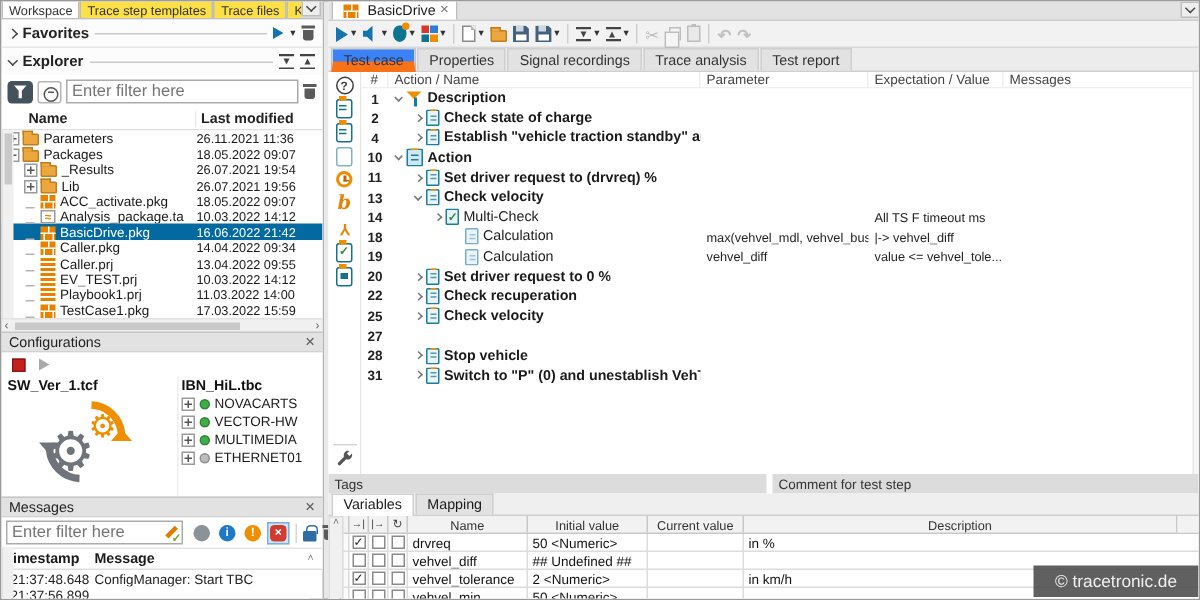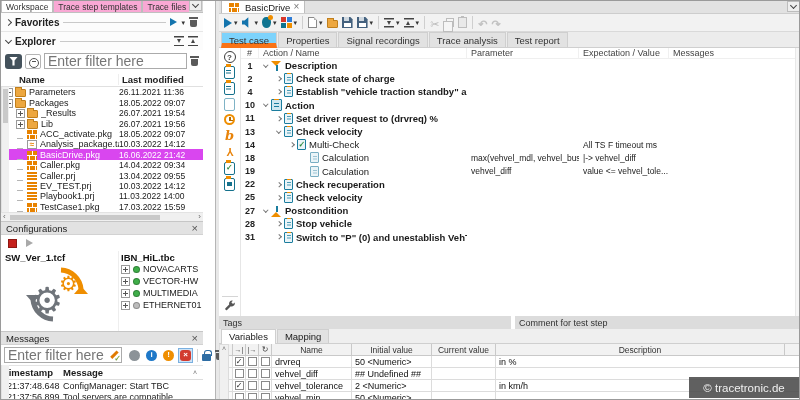--- a/index.html
+++ b/index.html
@@ -1,23 +1,23 @@
 <!DOCTYPE html>
 <html><head>
 <meta charset="utf-8">
 <style>
   *{box-sizing:border-box}
   html,body{margin:0;padding:0;background:#888}
   #app{position:relative;width:800px;height:400px;background:#e8e8e8;font-family:"Liberation Sans",sans-serif;color:#1a1a1a;overflow:hidden;border:1px solid #9a9a9a}
   
   #left{position:absolute;left:0;top:0;width:215px;height:400px;background:#fff;border-right:1px solid #b5b5b5}
-  #left>div{position:absolute;left:0;right:12px}
+  #left>div{position:absolute;left:0;right:0}
   .ws-tabbar{top:0;height:12px;background:#d8d8d8;border-bottom:1px solid #c0c0c0;display:flex;align-items:flex-end;overflow:hidden}
   #ws-tabs{display:flex;flex:1;overflow:hidden}
-  .ws-tab{height:12px;line-height:13px;padding:0 4px;font-size:8.5px;color:#333;background:#f9a8d4;border:1px solid #bdbdbd;border-bottom:none;white-space:nowrap;overflow:hidden;flex:none}
+  .ws-tab{height:12px;line-height:13px;padding:0 4px;font-size:8.5px;color:#333;background:#fde047;border:1px solid #bdbdbd;border-bottom:none;white-space:nowrap;overflow:hidden;flex:none}
   .ws-tab.active{background:#fff}
   .ws-tab:last-child{max-width:30px}
   .tab-overflow{width:13px;height:11px;border:1px solid #bdbdbd;background:#eee;display:flex;align-items:center;justify-content:center;flex:none;margin:0 1px 1px 0}
   .chev{width:5px;height:5px;border-right:1.4px solid #444;border-bottom:1.4px solid #444;display:inline-block;flex:none}
   .chev.right{transform:rotate(-45deg)}
   .chev.down{transform:rotate(45deg);margin-top:-2px}
   .sec-row{display:flex;align-items:center;padding:0 5px;background:#fcfcfc;gap:4px}
   .fav-row{top:12px;height:19px;border-bottom:1px solid #e6e6e6}
   .exp-row{top:31px;height:18px}
   .sec-label{font-size:10px;font-weight:bold;color:#222;white-space:nowrap}
@@ -32,27 +32,27 @@
   [data-name="collapse-steps-icon"],[data-name="expand-steps-icon"]{width:10px;height:10px;position:relative;flex:none;
     background:linear-gradient(#444,#444) 0 0/10px 1.5px no-repeat,linear-gradient(#444,#444) 0 100%/10px 1.5px no-repeat}
   [data-name="collapse-all-icon"]::after,[data-name="collapse-steps-icon"]::after{content:"";position:absolute;left:2.5px;top:3px;border-left:2.5px solid transparent;border-right:2.5px solid transparent;border-top:4px solid #444}
   [data-name="expand-all-icon"]::after,[data-name="expand-steps-icon"]::after{content:"";position:absolute;left:2.5px;top:3px;border-left:2.5px solid transparent;border-right:2.5px solid transparent;border-bottom:4px solid #444}
   .filter-row{top:49px;height:22px;display:flex;align-items:center;gap:3px;padding:0 4px;background:#fff}
   .btn-funnel{width:17px;height:15px;background:#44525c;border-radius:3px;position:relative;flex:none}
   .btn-funnel::after{content:"";position:absolute;left:4px;top:3px;width:9px;height:9px;background:#fff;clip-path:polygon(0 0,100% 0,62% 45%,62% 100%,38% 100%,38% 45%)}
   .btn-minus{width:16px;height:15px;background:#fff;border:1px solid #b5b5b5;border-radius:2px;position:relative;flex:none}
   .btn-minus::before{content:"";position:absolute;left:3px;top:3px;width:8px;height:8px;border:1.2px solid #555;border-radius:50%}
   .btn-minus::after{content:"";position:absolute;left:5.5px;top:6.7px;width:4px;height:1.2px;background:#555}
-  .filter-row input,.msg-filter input{height:16px;border:1px solid #ababab;font-size:14px;font-family:"Liberation Sans",sans-serif;padding:0 3px;color:#333;flex:1;min-width:0}
+  .filter-row input,.msg-filter input{height:16px;border:1px solid #ababab;font-size:11px;font-family:"Liberation Sans",sans-serif;padding:0 3px;color:#333;flex:1;min-width:0}
   .tree-colhdr{top:71px;height:15px;border-bottom:1px solid #e0e0e0;display:flex;align-items:center;font-size:9.5px;font-weight:bold;color:#222;background:#fff}
   .th-name{flex:1;padding-left:18px;border-right:1px solid #eee}
   .th-mod{width:84px;padding-left:3px}
   #explorer-tree{top:86px;height:125px;right:8px;overflow:hidden;background:#fff}
   .tree-row{display:flex;align-items:flex-end;height:10.4px;font-size:9px;white-space:nowrap;cursor:default}
-  .tree-row.selected{background:#d946ef;color:#fff}
+  .tree-row.selected{background:#0369a1;color:#fff}
   .t-ind{flex:none}
   .pm{width:9px;height:9px;border:1px solid #9a9a9a;background:#fff;position:relative;flex:none}
   .pm::before{content:"";position:absolute;left:1px;right:1px;top:3px;height:1px;background:#555}
   .pm.plus::after{content:"";position:absolute;top:1px;bottom:1px;left:3px;width:1px;background:#555}
   .dash{width:6px;height:1px;background:#b5b5b5;flex:none;margin:0 2px 0 1px}
   .fi{flex:none;margin:0 3px 0 2px}
   [data-name="folder-icon"],[data-name="folder-open-icon"],[data-name="open-file-icon"]{width:11px;height:8px;background:#eda73f;border:1px solid #c07f1d;border-radius:1px;position:relative;margin-top:2px}
   [data-name="folder-icon"]::before,[data-name="folder-open-icon"]::before,[data-name="open-file-icon"]::before{content:"";position:absolute;top:-3px;left:-1px;width:5px;height:2px;background:#eda73f;border:1px solid #c07f1d;border-bottom:none}
   [data-name="pkg-icon"]{width:10px;height:9px;background:#e78200;position:relative}
   [data-name="pkg-icon"]::before{content:"";position:absolute;left:0;top:4px;width:10px;height:1px;background:#fff}
@@ -129,21 +129,21 @@
   [data-name="save-icon"]::after,[data-name="save-all-icon"]::after{content:"";position:absolute;left:2px;bottom:1px;width:7px;height:4px;background:#fff}
   [data-name="cut-icon"]::before{content:"✂";color:#b9b9b9;font-size:11px}
   [data-name="copy-icon"]{width:8px;height:9px;border:1px solid #bdbdbd;background:#f5f5f5;position:relative;margin-left:3px}
   [data-name="copy-icon"]::after{content:"";position:absolute;left:-4px;top:2px;width:8px;height:9px;border:1px solid #bdbdbd;background:#f5f5f5}
   [data-name="paste-icon"]{width:9px;height:11px;border:1px solid #bdbdbd;background:#e9e9e9;position:relative}
   [data-name="paste-icon"]::before{content:"";position:absolute;top:-2px;left:2px;width:3px;height:2px;background:#bdbdbd}
   [data-name="undo-icon"]::before{content:"↶";color:#c2c2c2;font-size:11px;font-weight:bold}
   [data-name="redo-icon"]::before{content:"↷";color:#c2c2c2;font-size:11px;font-weight:bold}
   .editor-tabs{top:31px;height:16px;background:#ececec;border-bottom:1px solid #cfcfcf;display:flex;align-items:flex-end;padding-left:2px}
   .ed-tab{height:15px;line-height:15px;padding:0 7px;font-size:9.5px;color:#333;background:#e2e2e2;border:1px solid #cfcfcf;border-bottom:none;margin-right:1px;white-space:nowrap}
-  .ed-tab.active{background:#7dd3fc;height:16px;margin-bottom:-1px;border-bottom:5px solid #f97316}
+  .ed-tab.active{background:#3b82f6;height:16px;margin-bottom:-1px;border-bottom:7px solid #f97316}
   .editor-main{top:47px;height:268px;background:#fff}
   .toolbox{position:absolute;left:0;top:0;width:22px;height:268px;border-right:1px solid #e6e6e6;display:flex;flex-direction:column;align-items:center;padding:3px 0 4px 0;gap:3px}
   .tbx{width:16px;height:14px;display:flex;align-items:center;justify-content:center;flex:none}
   [data-name="help-icon"]{width:12px;height:12px;border-radius:50%;border:1.5px solid #3c3c3c;color:#3c3c3c;font-size:8px;font-weight:bold;display:flex;align-items:center;justify-content:center}
   [data-name="help-icon"]::before{content:"?"}
   [data-name="test-step-icon"],[data-name="package-step-icon"],[data-name="check-step-icon"],[data-name="comment-step-icon"],[data-name="empty-block-icon"]{width:11px;height:13px;border:1.5px solid #15718c;border-radius:2px;background:#fff;position:relative}
   [data-name="test-step-icon"]::before,[data-name="package-step-icon"]::before,[data-name="check-step-icon"]::before,[data-name="comment-step-icon"]::before{content:"";position:absolute;top:-3px;left:1px;width:5px;height:2.5px;background:#ef8e00}
   [data-name="test-step-icon"]::after,[data-name="package-step-icon"]::after{content:"";position:absolute;left:1px;top:3px;width:5px;height:1px;background:#15718c;box-shadow:0 2.5px 0 #15718c}
   [data-name="empty-block-icon"]{border-color:#7fb3c6}
   [data-name="wait-step-icon"]{width:11px;height:11px;border:2px solid #ef8e00;border-radius:50%;position:relative}
@@ -446,21 +446,20 @@
       <span class="mh-msg" data-name="column-header-message">Message</span>
       <span class="mh-up" data-name="scroll-up-icon">˄</span>
     </div>
     <div id="msg-rows" data-name="messages-list" style="position: absolute; inset: 379px 8px 0px 0px; overflow: hidden;">
         <div class="msg-row" data-name="message-row">
           <span class="m-ts" data-name="message-timestamp">21:37:48.648</span>
           <span class="m-msg" data-name="message-text">ConfigManager: Start TBC</span>
         </div>
         <div class="msg-row" data-name="message-row">
           <span class="m-ts" data-name="message-timestamp">21:37:56.899</span>
-          <span class="m-msg" data-name="message-text">Tool servers are compatible</span>
         </div>
       </div>
     <div class="msg-vscroll" data-name="messages-vscrollbar"></div>
   </div>
 
   <div id="right" data-name="editor-panel">
     <div class="doc-tabbar" data-name="document-tabbar">
       <div class="doc-tab" data-name="document-tab-basicdrive">
         <span class="fi" data-name="pkg-icon"></span>
         <span data-name="document-tab-label">BasicDrive</span>
@@ -685,57 +684,63 @@
               <span class="t-ind" style="width: 41px;"></span>
               <span class="sx" data-name="expander-spacer"></span>
               <span class="si" data-name="calculation-icon"></span>
               <span class="lbl" data-name="step-label">Calculation</span>
             </span>
             <span class="s-param" data-name="step-parameter">vehvel_diff</span>
             <span class="s-exp" data-name="step-expectation">value &lt;= vehvel_tole...</span>
             <span class="s-com" data-name="step-comment"></span>
           </div>
           <div class="step-row" data-name="test-step-row">
-            <span class="s-num" data-name="step-number">22</span>
+            <span class="s-num" data-name="step-number">20</span>
             <span class="s-name" data-name="step-name-cell">
               <span class="t-ind" style="width: 15px;"></span>
               <span class="sx" data-name="expand-icon">
                 <span class="chev right" data-name="chevron-right-icon"></span>
               </span>
               <span class="si" data-name="block-step-icon"></span>
-              <span class="lbl b" data-name="step-label">Check recuperation</span>
-            </span>
-            <span class="s-param" data-name="step-parameter"></span>
-            <span class="s-exp" data-name="step-expectation"></span>
-            <span class="s-com" data-name="step-comment"></span>
-          </div>
-          <div class="step-row" data-name="test-step-row">
-            <span class="s-num" data-name="step-number">25</span>
+              <span class="lbl b" data-name="step-label">Set driver request to 0 %</span>
+            </span>
+            <span class="s-param" data-name="step-parameter"></span>
+            <span class="s-exp" data-name="step-expectation"></span>
+            <span class="s-com" data-name="step-comment"></span>
+          </div>
+          <div class="step-row" data-name="test-step-row">
+            <span class="s-num" data-name="step-number">22</span>
             <span class="s-name" data-name="step-name-cell">
               <span class="t-ind" style="width: 15px;"></span>
               <span class="sx" data-name="expand-icon">
                 <span class="chev right" data-name="chevron-right-icon"></span>
               </span>
               <span class="si" data-name="block-step-icon"></span>
+              <span class="lbl b" data-name="step-label">Check recuperation</span>
+            </span>
+            <span class="s-param" data-name="step-parameter"></span>
+            <span class="s-exp" data-name="step-expectation"></span>
+            <span class="s-com" data-name="step-comment"></span>
+          </div>
+          <div class="step-row" data-name="test-step-row">
+            <span class="s-num" data-name="step-number">25</span>
+            <span class="s-name" data-name="step-name-cell">
+              <span class="t-ind" style="width: 15px;"></span>
+              <span class="sx" data-name="expand-icon">
+                <span class="chev right" data-name="chevron-right-icon"></span>
+              </span>
+              <span class="si" data-name="block-step-icon"></span>
               <span class="lbl b" data-name="step-label">Check velocity</span>
             </span>
             <span class="s-param" data-name="step-parameter"></span>
             <span class="s-exp" data-name="step-expectation"></span>
             <span class="s-com" data-name="step-comment"></span>
           </div>
           <div class="step-row" data-name="test-step-row">
             <span class="s-num" data-name="step-number">27</span>
-            <span class="s-name" data-name="step-name-cell">
-              <span class="t-ind" style="width: 2px;"></span>
-              <span class="sx" data-name="collapse-icon">
-                <span class="chev down" data-name="chevron-down-icon"></span>
-              </span>
-              <span class="si" data-name="postcondition-icon"></span>
-              <span class="lbl b" data-name="step-label">Postcondition</span>
-            </span>
             <span class="s-param" data-name="step-parameter"></span>
             <span class="s-exp" data-name="step-expectation"></span>
             <span class="s-com" data-name="step-comment"></span>
           </div>
           <div class="step-row" data-name="test-step-row">
             <span class="s-num" data-name="step-number">28</span>
             <span class="s-name" data-name="step-name-cell">
               <span class="t-ind" style="width: 15px;"></span>
               <span class="sx" data-name="expand-icon">
                 <span class="chev right" data-name="chevron-right-icon"></span>

